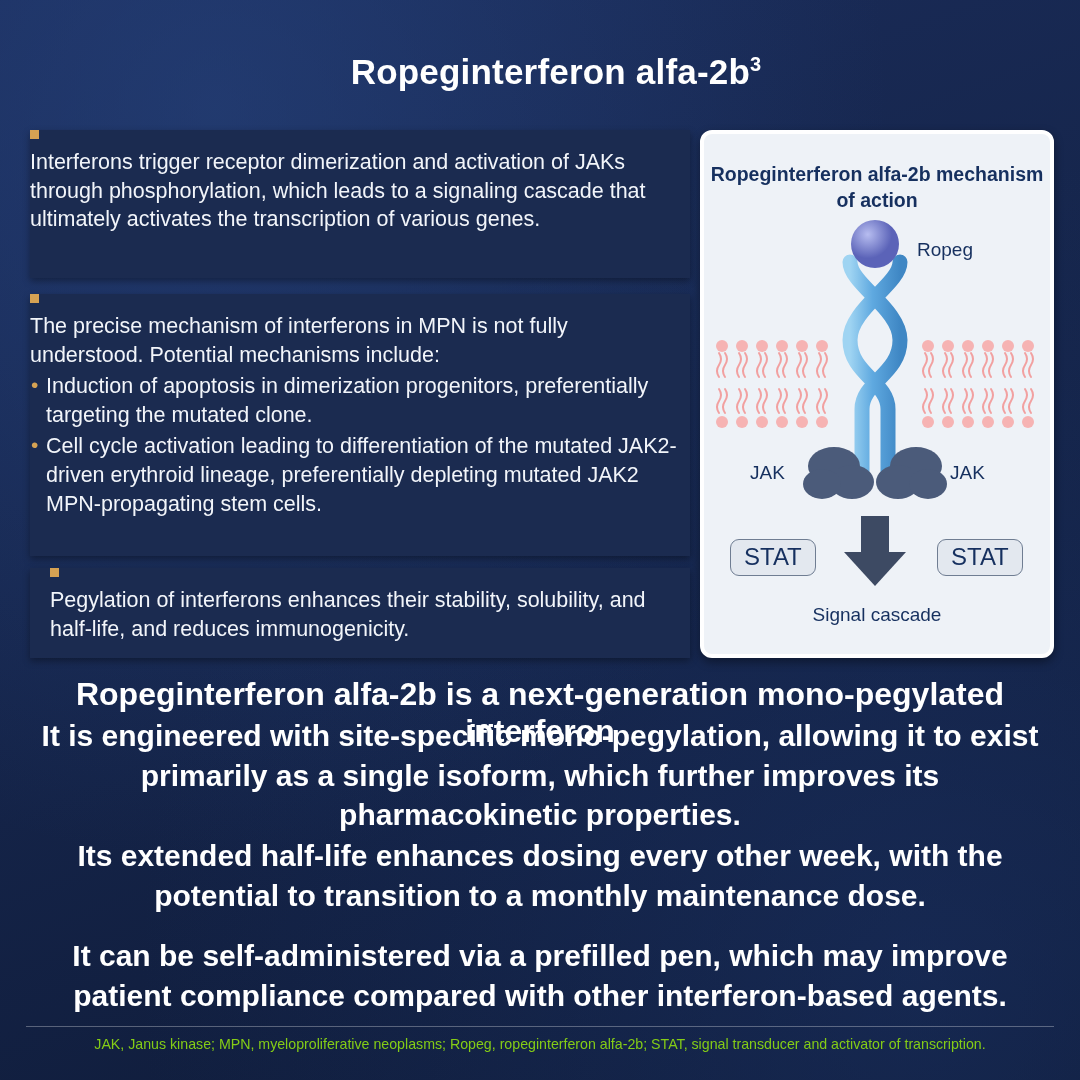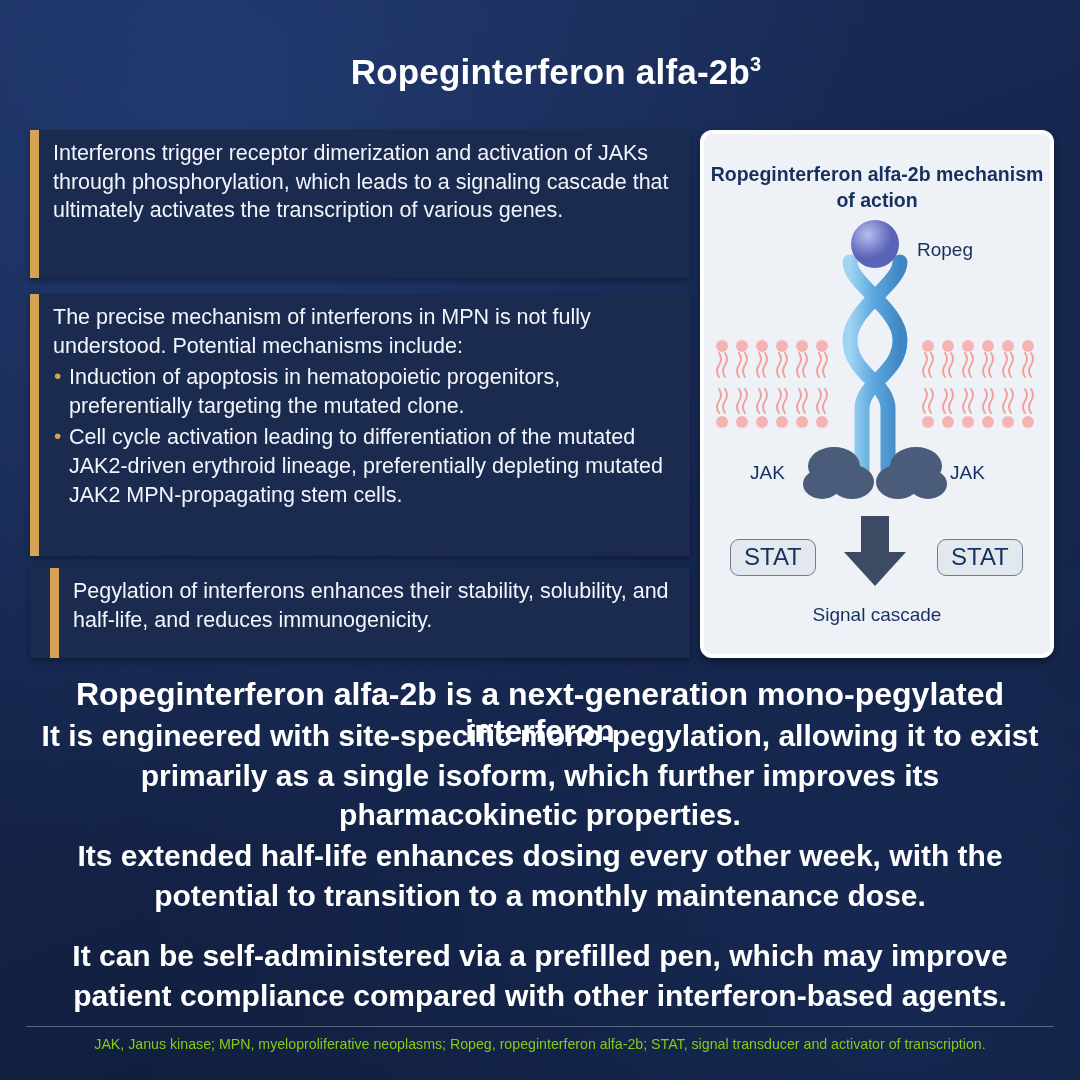--- a/index.html
+++ b/index.html
@@ -38,20 +38,21 @@
     padding-left: 32px;
   }
   .title sup { font-size: 20px; vertical-align: super; font-weight: bold;}
 
   
   .panel {
     position: absolute;
     background: #1b2b50;
     box-shadow: 0 3px 7px rgba(0,0,0,.35);
     display: flex;
+    flex-direction: column;
   }
   .panel .accent {
     width: 9px; flex: 0 0 9px;
     background: #d6a253;
     margin: 0 14px 0 0;
   }
   .panel .ptext {
     padding: 9px 12px 9px 0;
     color: #f2f5fa;
     font-size: 21.5px;
@@ -162,21 +163,21 @@
     <div class="panel" id="panel1">
       <div class="accent"></div>
       <div class="ptext">Interferons trigger receptor dimerization and activation of JAKs through phosphorylation, which leads to a signaling cascade that ultimately activates the transcription of various genes.</div>
     </div>
 
     <div class="panel" id="panel2">
       <div class="accent"></div>
       <div class="ptext">
         <div>The precise mechanism of interferons in MPN is not fully understood. Potential mechanisms include:</div>
         <ul class="blist">
-          <li>Induction of apoptosis in hematopoietic progenitors, preferentially targeting the mutated clone.</li>
+          <li>Induction of apoptosis in dimerization progenitors, preferentially targeting the mutated clone.</li>
           <li>Cell cycle activation leading to differentiation of the mutated JAK2-driven erythroid lineage, preferentially depleting mutated JAK2 MPN-propagating stem cells.</li>
         </ul>
       </div>
     </div>
 
     <div class="panel" id="panel3">
       <div class="accent"></div>
       <div class="ptext">Pegylation of interferons enhances their stability, solubility, and half-life, and reduces immunogenicity.</div>
     </div>
 

